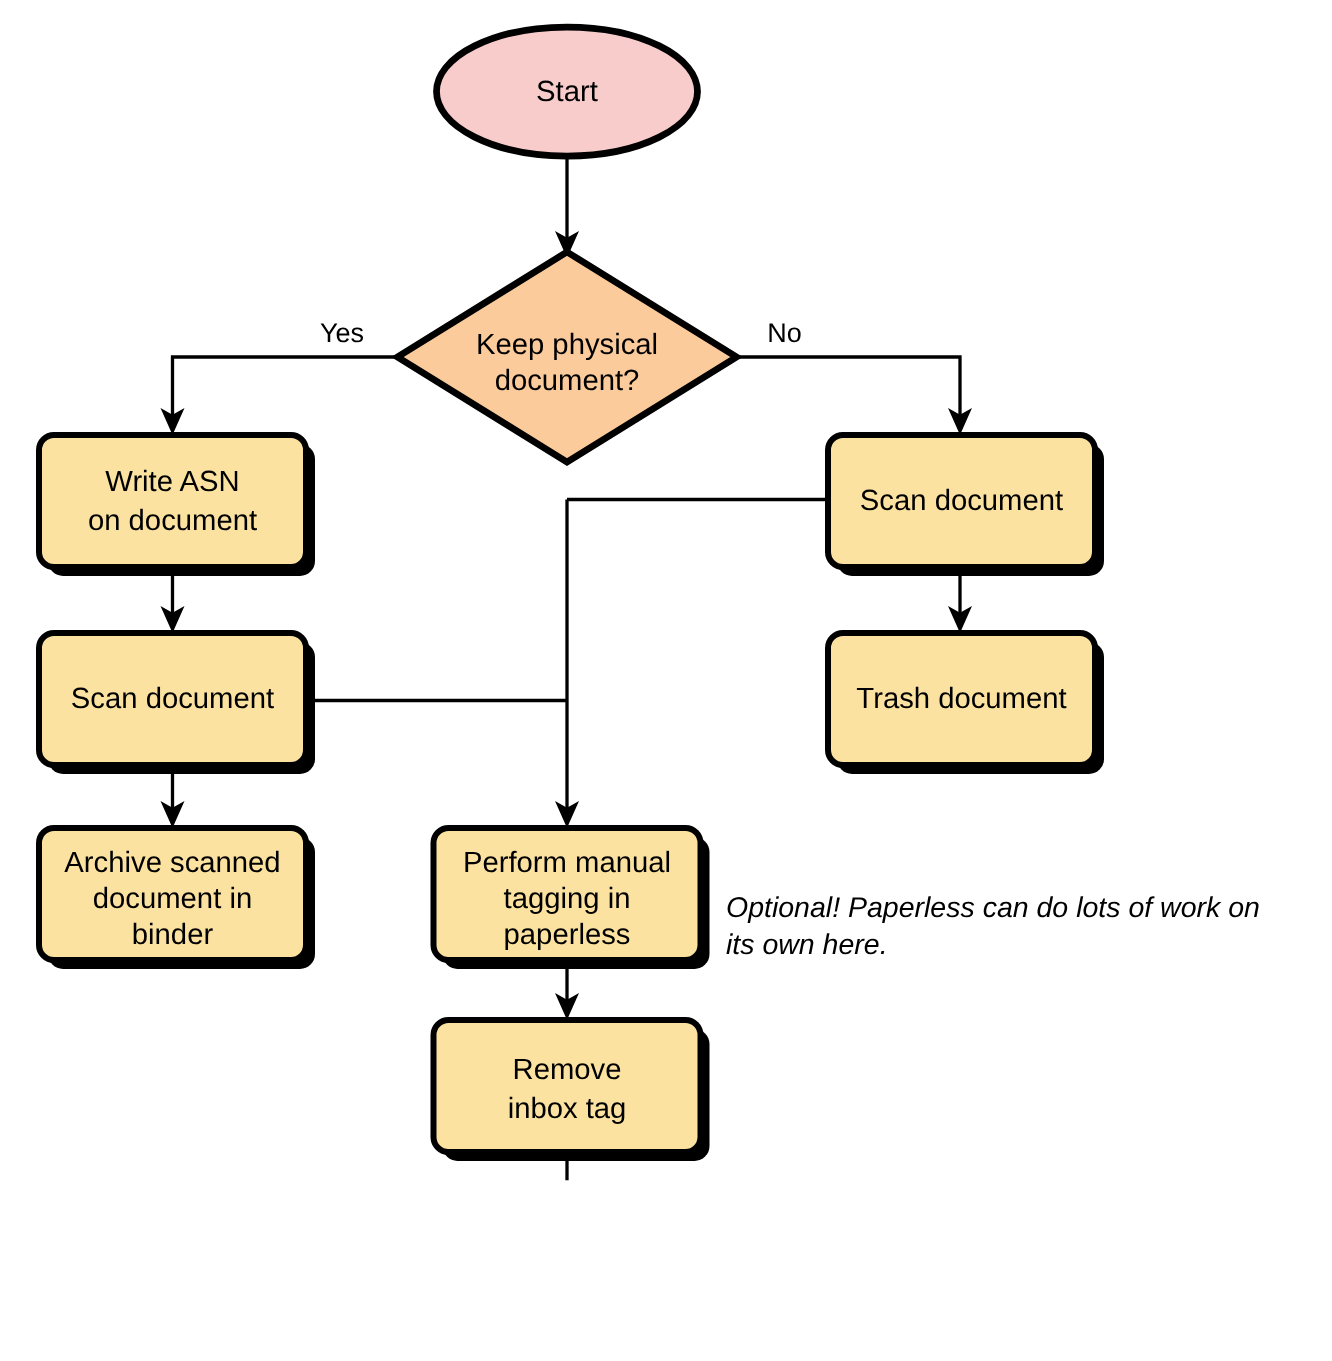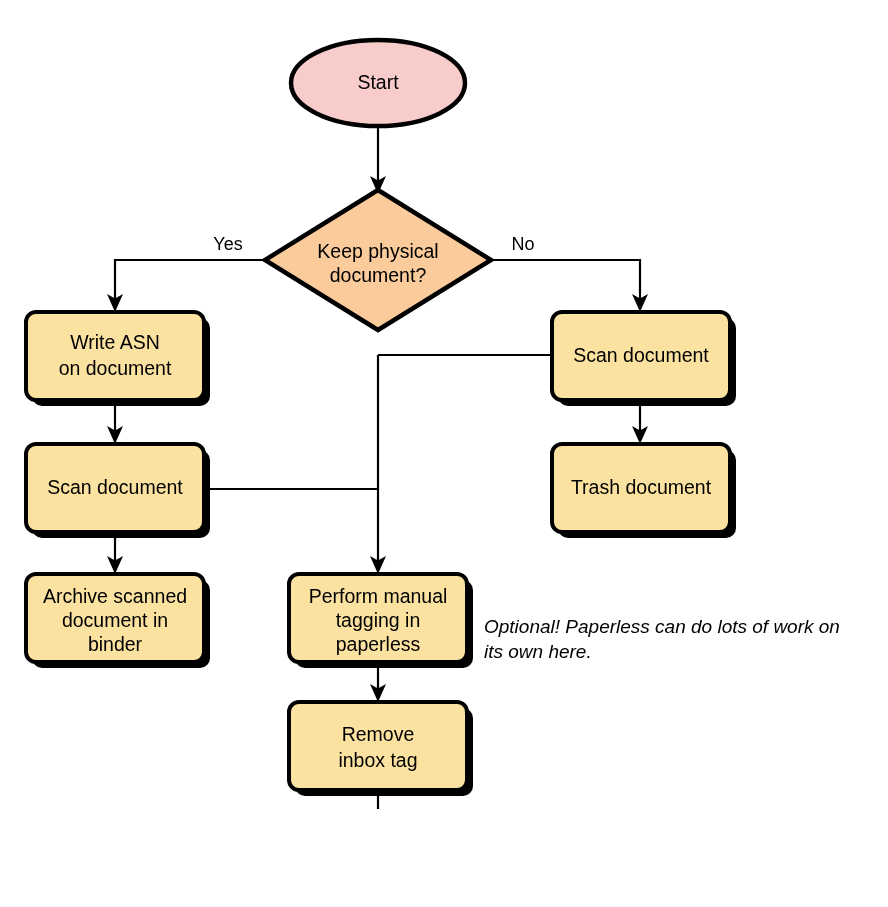--- a/index.html
+++ b/index.html
@@ -9,21 +9,20 @@
   }
   body {
     font-family: "Liberation Sans", sans-serif;
   }
   #canvas {
     position: relative;
     width: 888px;
     height: 787px;
     background: #ffffff;
     overflow: hidden;
-    margin-top: 22px;
   }
   #flow-svg {
     position: absolute;
     top: 0;
     left: 0;
     width: 888px;
     height: 907px;
   }
   .node-text {
     font-family: "Liberation Sans", sans-serif;

